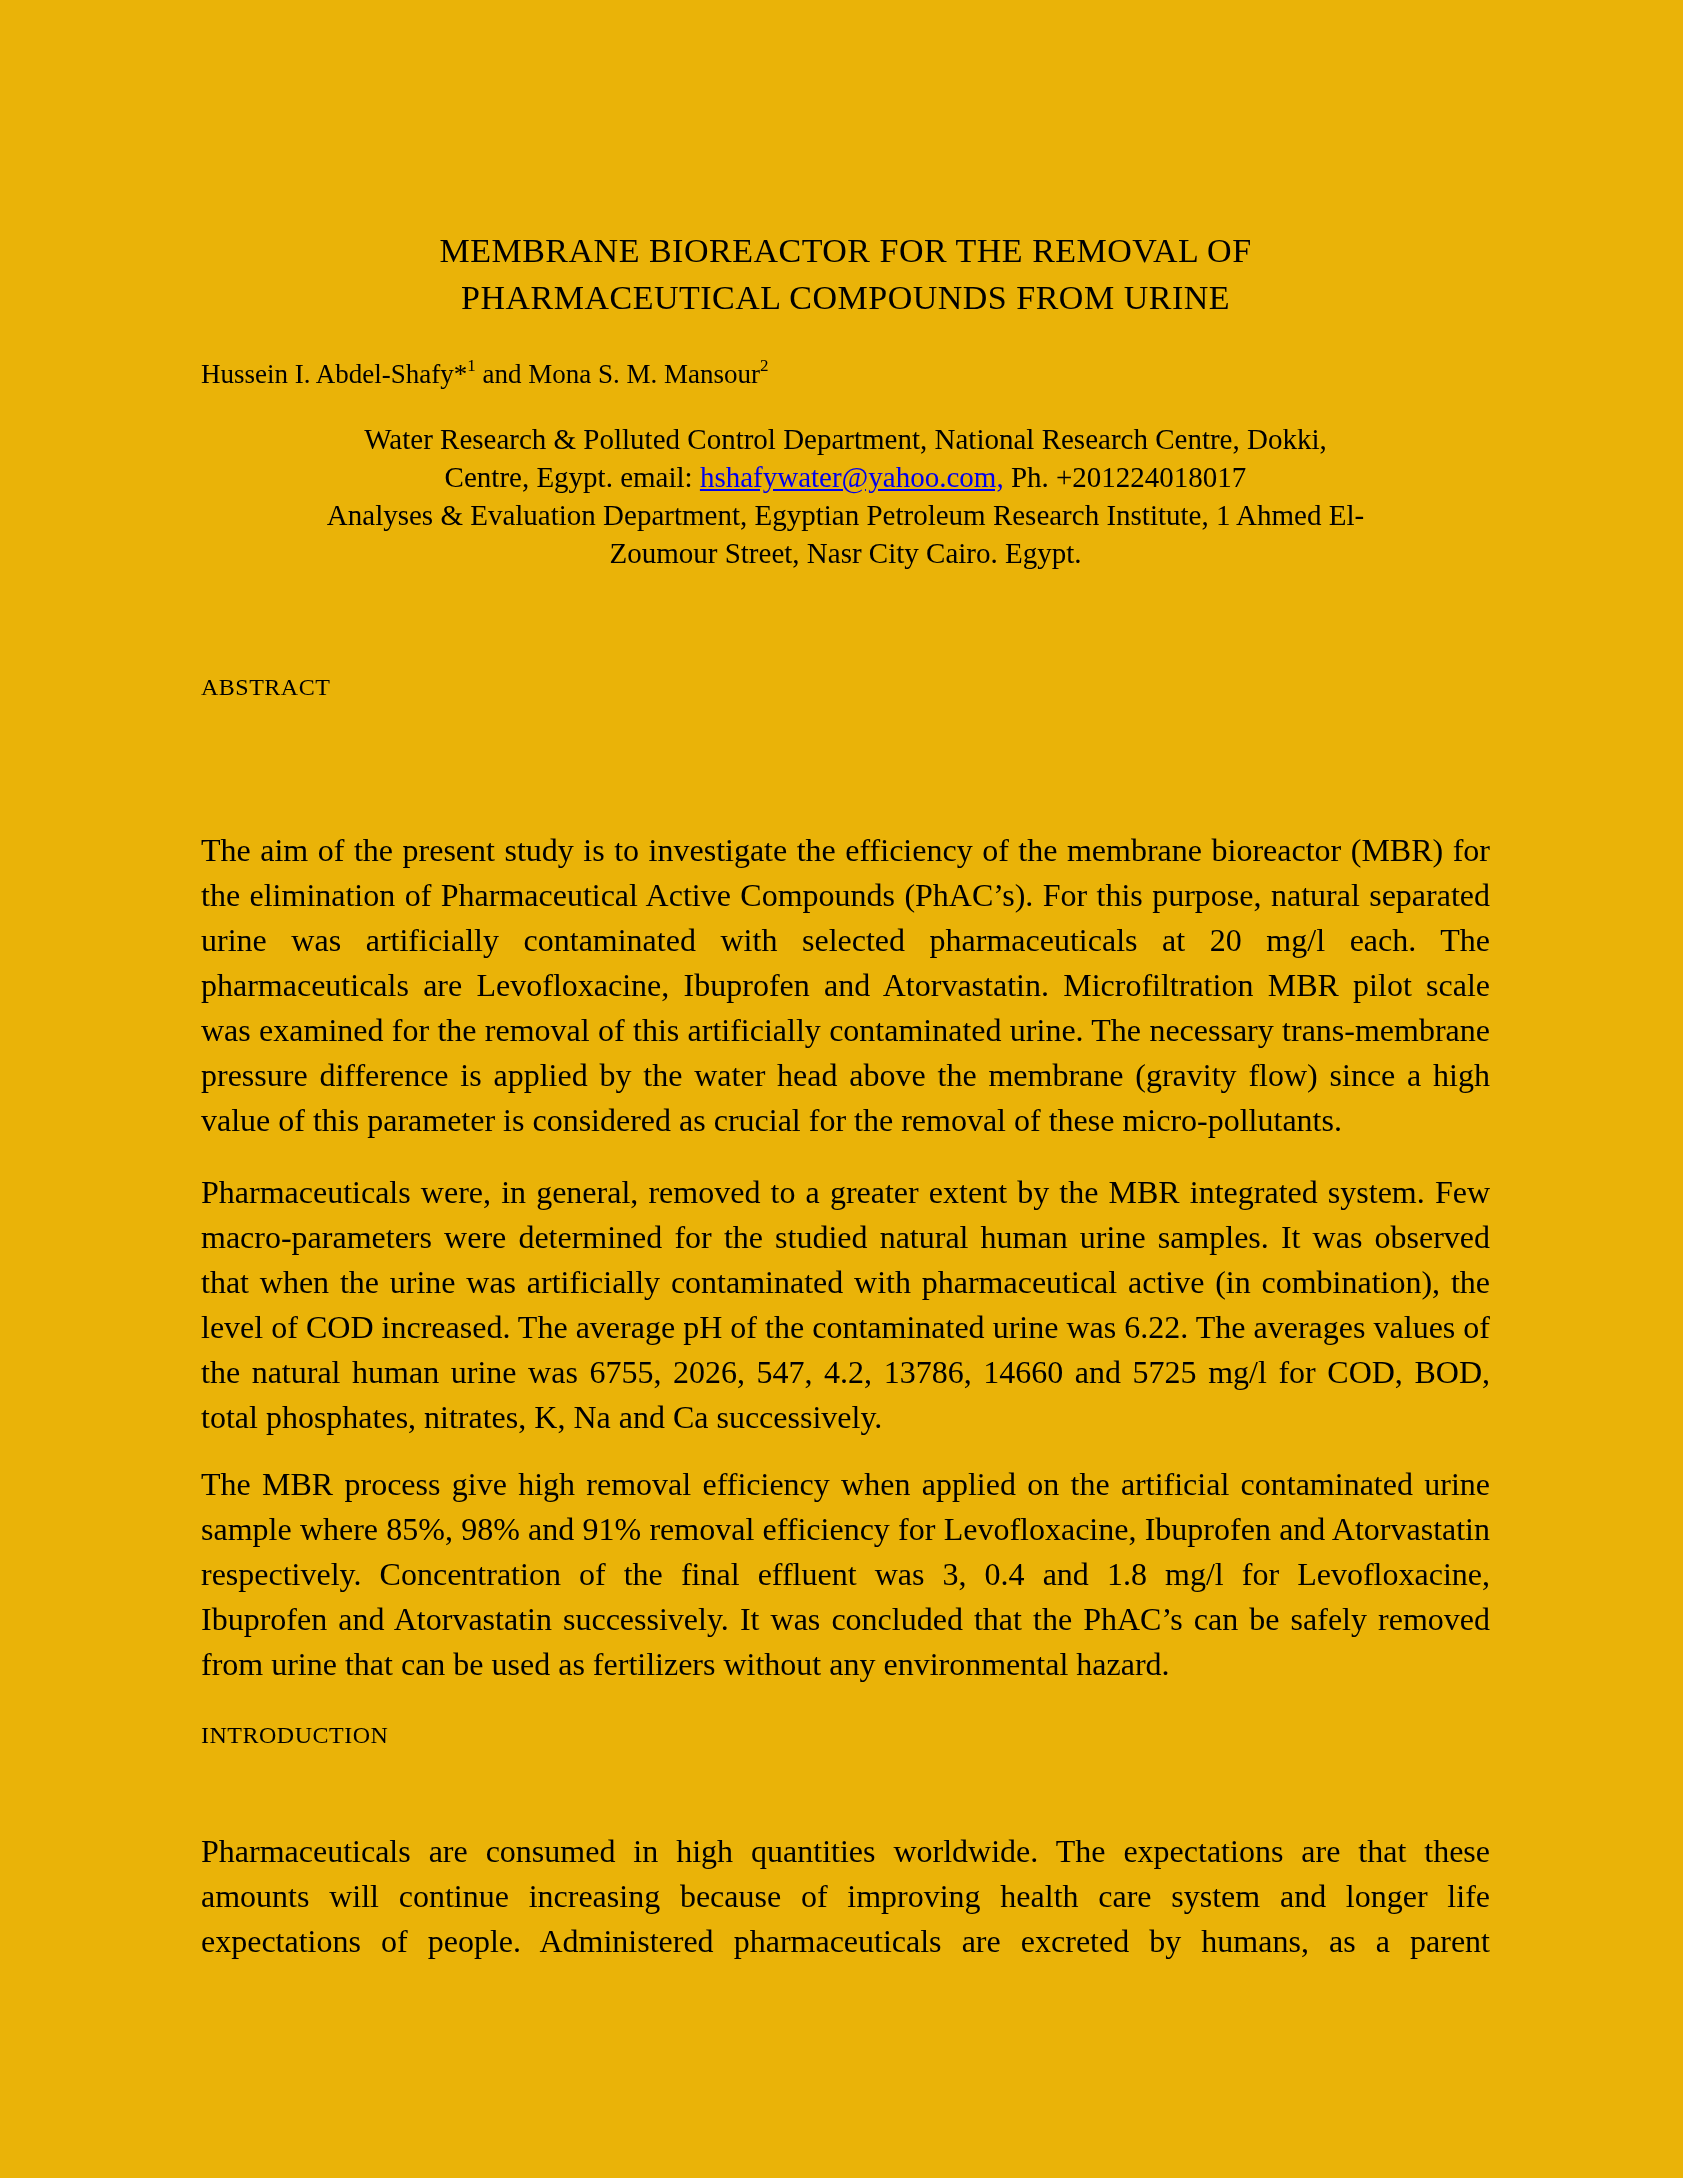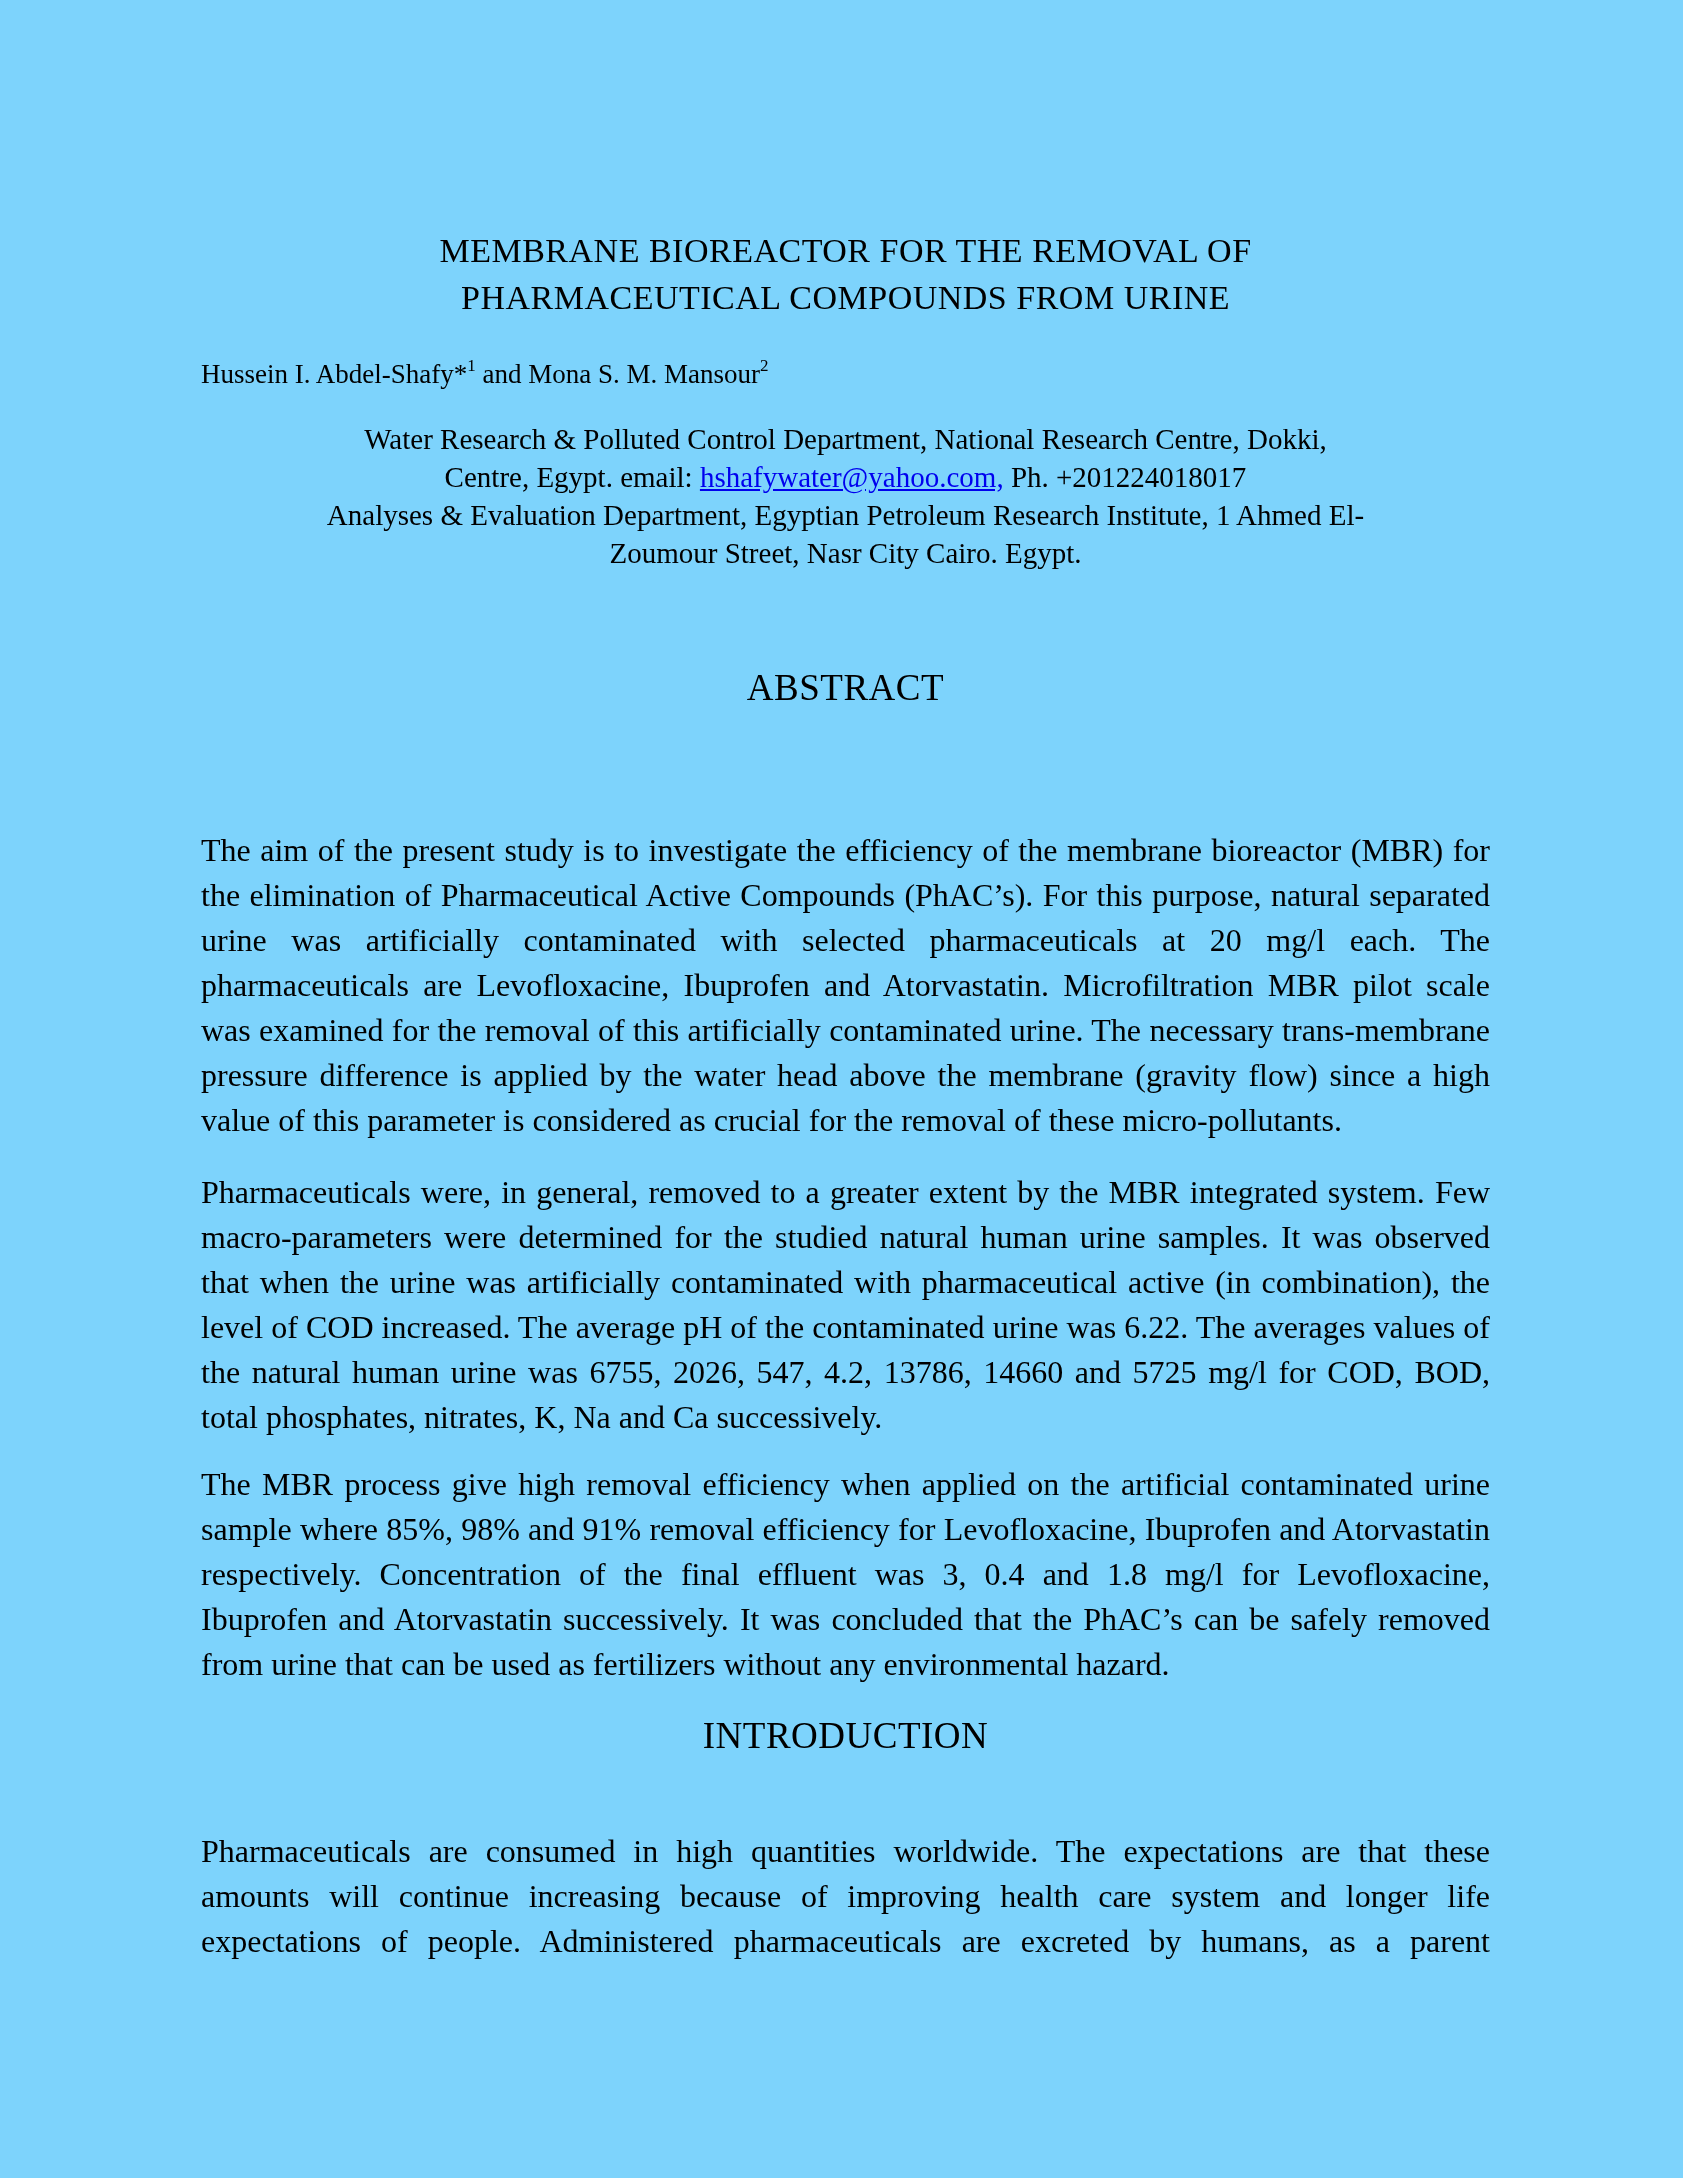--- a/index.html
+++ b/index.html
@@ -4,21 +4,21 @@
 <style>
   html, body {
     margin: 0;
     padding: 0;
     background: #ffffff;
   }
   .page {
     position: relative;
     width: 1683px;
     height: 2178px;
-    background: #7dd3fc;
+    background: #eab308;
     color: #000000;
     font-family: "Liberation Serif", "DejaVu Serif", serif;
     overflow: hidden;
   }
   .block {
     position: absolute;
     left: 201px;
     width: 1289px;
   }
   .title {
@@ -45,22 +45,22 @@
     text-align: center;
     font-size: 29px;
     line-height: 38px;
   }
   .affiliation a {
     color: #0000EE;
     text-decoration: underline;
     cursor: pointer;
   }
   .heading {
-    text-align: center;
-    font-size: 37px;
+    text-align: left;
+    font-size: 24px;
     line-height: 47px;
     letter-spacing: 0.5px;
   }
   .heading.abstract { top: 664px; }
   .heading.introduction { top: 1712px; }
   .para {
     font-size: 32px;
     line-height: 45px;
     text-align: justify;
   }

